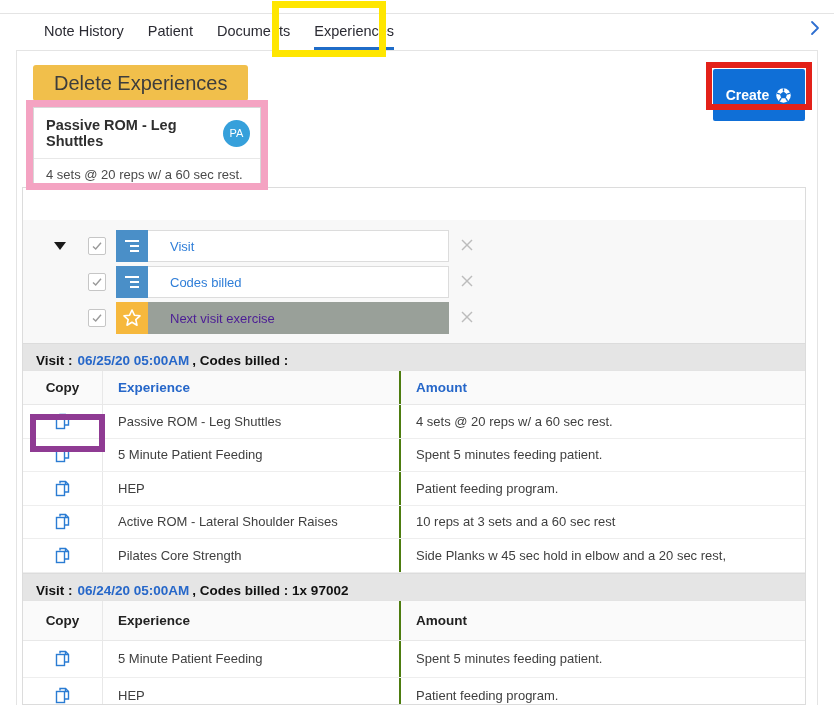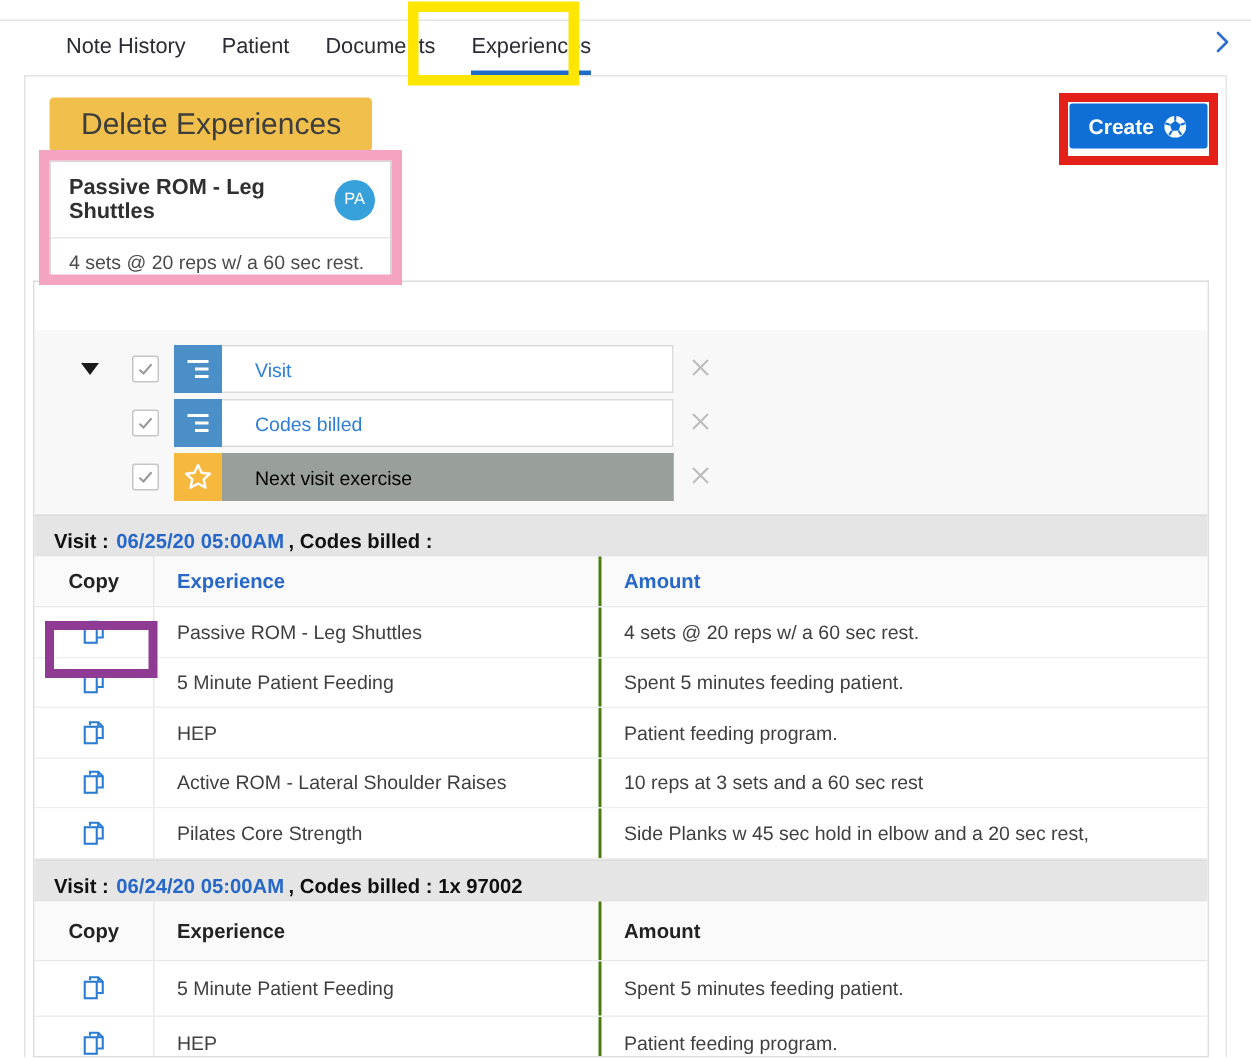--- a/index.html
+++ b/index.html
@@ -15,21 +15,21 @@
   .chevron-right { position:absolute; right:10px; top:19px; width:18px; height:18px; color:#2e6fd0; }
 
   
   .panel { position:absolute; left:16px; top:50px; width:802px; height:655px; background:#fff;
            border:1px solid #e4e4e4; border-bottom:none; }
 
   .delete-btn { position:absolute; left:33px; top:65px; height:36px; padding:0 21px; background:#F1BF4B;
                 border:none; border-radius:3px; font-size:20px; color:#3d3d3d; cursor:pointer;
                 font-family:inherit; }
 
-  .create-btn { position:absolute; left:713px; top:69px; width:92px; height:30px; background:#0F6FD7;
+  .create-btn { position:absolute; left:713px; top:69px; width:92px; height:52px; background:#0F6FD7;
                 border:none; border-radius:2px; color:#fff; font-weight:bold; font-size:14px;
                 display:flex; align-items:center; justify-content:center; gap:6px; cursor:pointer;
                 font-family:inherit; }
 
   
   .card { position:absolute; left:33px; top:107px; width:228px; background:#fff; border:1px solid #d8d8d8; }
   .card-top { display:flex; align-items:center; justify-content:space-between; padding:9px 10px 9px 12px; }
   .card-title { font-size:14.5px; font-weight:bold; color:#2f2f2f; }
   .avatar { width:27px; height:27px; border-radius:50%; background:#36A0DB; color:#fff; font-size:11px;
             display:flex; align-items:center; justify-content:center; flex:none; margin-left:8px; }
@@ -44,21 +44,21 @@
   .caret { position:absolute; left:31px; top:12px; width:0; height:0;
            border-left:6px solid transparent; border-right:6px solid transparent; border-top:8px solid #1a1a1a; }
   .checkbox { position:absolute; left:65px; top:7px; width:18px; height:18px; background:#fff;
               border:1px solid #c6c6c6; border-radius:2px; display:flex; align-items:center; justify-content:center; }
   .filter-item { position:absolute; left:93px; top:0; width:333px; height:32px; display:flex; }
   .fi-icon { width:32px; height:32px; flex:none; display:flex; align-items:center; justify-content:center; }
   .fi-icon.blue { background:#4A8FC8; }
   .fi-icon.amber { background:#F6B83D; }
   .fi-label { flex:1; display:flex; align-items:center; padding-left:22px; font-size:13px;
               background:#fff; border:1px solid #dcdcdc; border-left:none; color:#2F7ED8; }
-  .filter-row.selected .fi-label { background:#99A099; border-color:#99A099; color:#000000; }
+  .filter-row.selected .fi-label { background:#99A099; border-color:#99A099; color:#4c1d95; }
   .x-btn { position:absolute; left:436px; top:7px; width:18px; height:18px; color:#bcbcbc; cursor:pointer; }
 
   
   .ghead { height:28px; line-height:33px; background:#e5e5e5; border-top:1px solid #dcdcdc;
            border-bottom:1px solid #e3e3e3; padding-left:13px; font-size:13.5px; font-weight:bold; color:#111; }
   .ghead .gdate { color:#2667C9; margin:0 3px 0 5px; }
   .thead { display:flex; height:34px; align-items:flex-start; background:#fafafa; border-bottom:1px solid #e8e8e8;
            font-size:13.5px; font-weight:bold; color:#222; }
   .thead.tall { height:40px; }
   .col-copy { width:80px; text-align:center; flex:none; align-self:stretch; display:flex;

